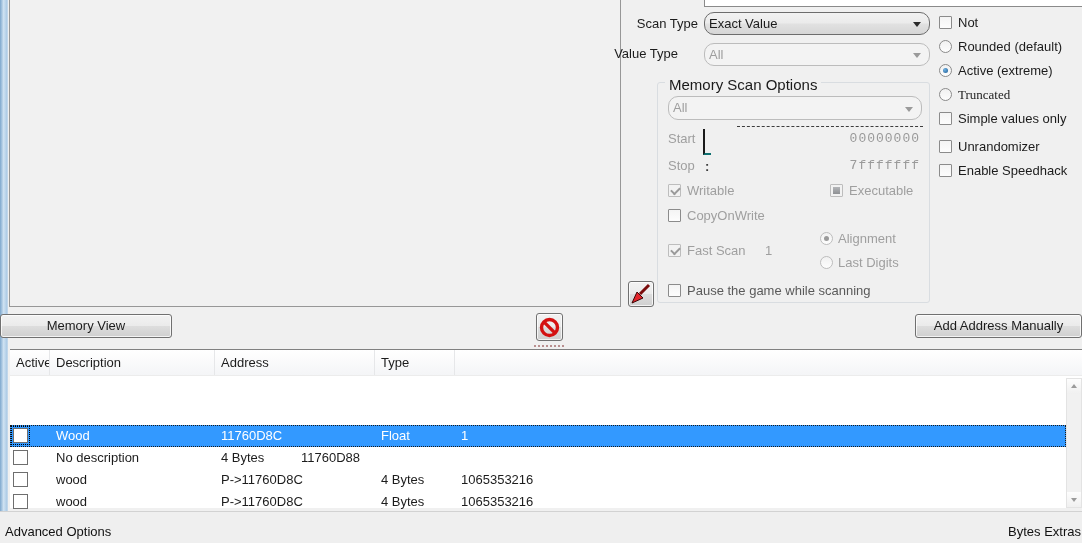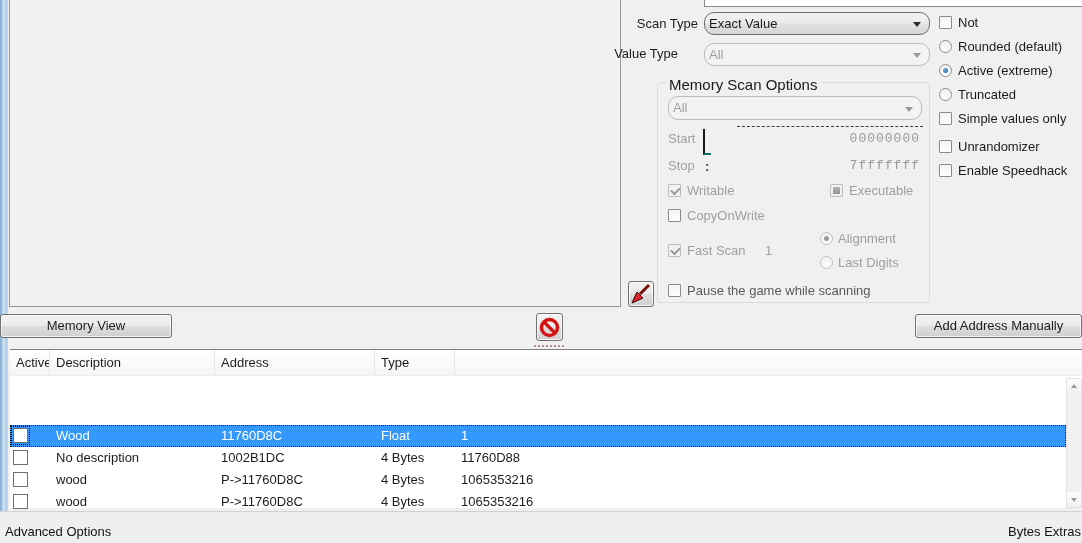--- a/index.html
+++ b/index.html
@@ -138,21 +138,21 @@
     <span class="arr"></span>
   </div>
 
   <div class="abs radio" style="left:939px; top:40px;"></div>
   <div class="abs lbl" style="left:958px; top:39px;">Rounded (default)</div>
 
   <div class="abs radio sel" style="left:939px; top:64px;"></div>
   <div class="abs lbl" style="left:958px; top:63px;">Active (extreme)</div>
 
   <div class="abs radio" style="left:939px; top:88px;"></div>
-  <div class="abs lbl" style="left:958px; top:87px;">Truncated</div>
+  <div class="abs lbl" style="left:958px; top:87px;font-family:Liberation Serif, serif;">Truncated</div>
 
   <div class="abs cb" style="left:939px; top:112px;"></div>
   <div class="abs lbl" style="left:958px; top:111px;">Simple values only</div>
 
   <div class="abs cb" style="left:939px; top:140px;"></div>
   <div class="abs lbl" style="left:958px; top:139px;">Unrandomizer</div>
 
   <div class="abs cb" style="left:939px; top:164px;"></div>
   <div class="abs lbl" style="left:958px; top:163px;">Enable Speedhack</div>
 
@@ -231,21 +231,20 @@
         <div class="cell c-desc">Wood</div>
         <div class="cell c-addr">11760D8C</div>
         <div class="cell c-type">Float</div>
         <div class="cell c-value">1</div>
       </div>
       <div class="lv-row">
         <div class="c-active">
             <div class="row-cb"></div>
           </div>
         <div class="cell c-desc">No description</div>
-        <div class="cell c-addr">1002B1DC</div>
         <div class="cell c-type">4 Bytes</div>
         <div class="cell c-value">11760D88</div>
       </div>
       <div class="lv-row">
         <div class="c-active">
             <div class="row-cb"></div>
           </div>
         <div class="cell c-desc">wood</div>
         <div class="cell c-addr">P-&gt;11760D8C</div>
         <div class="cell c-type">4 Bytes</div>

